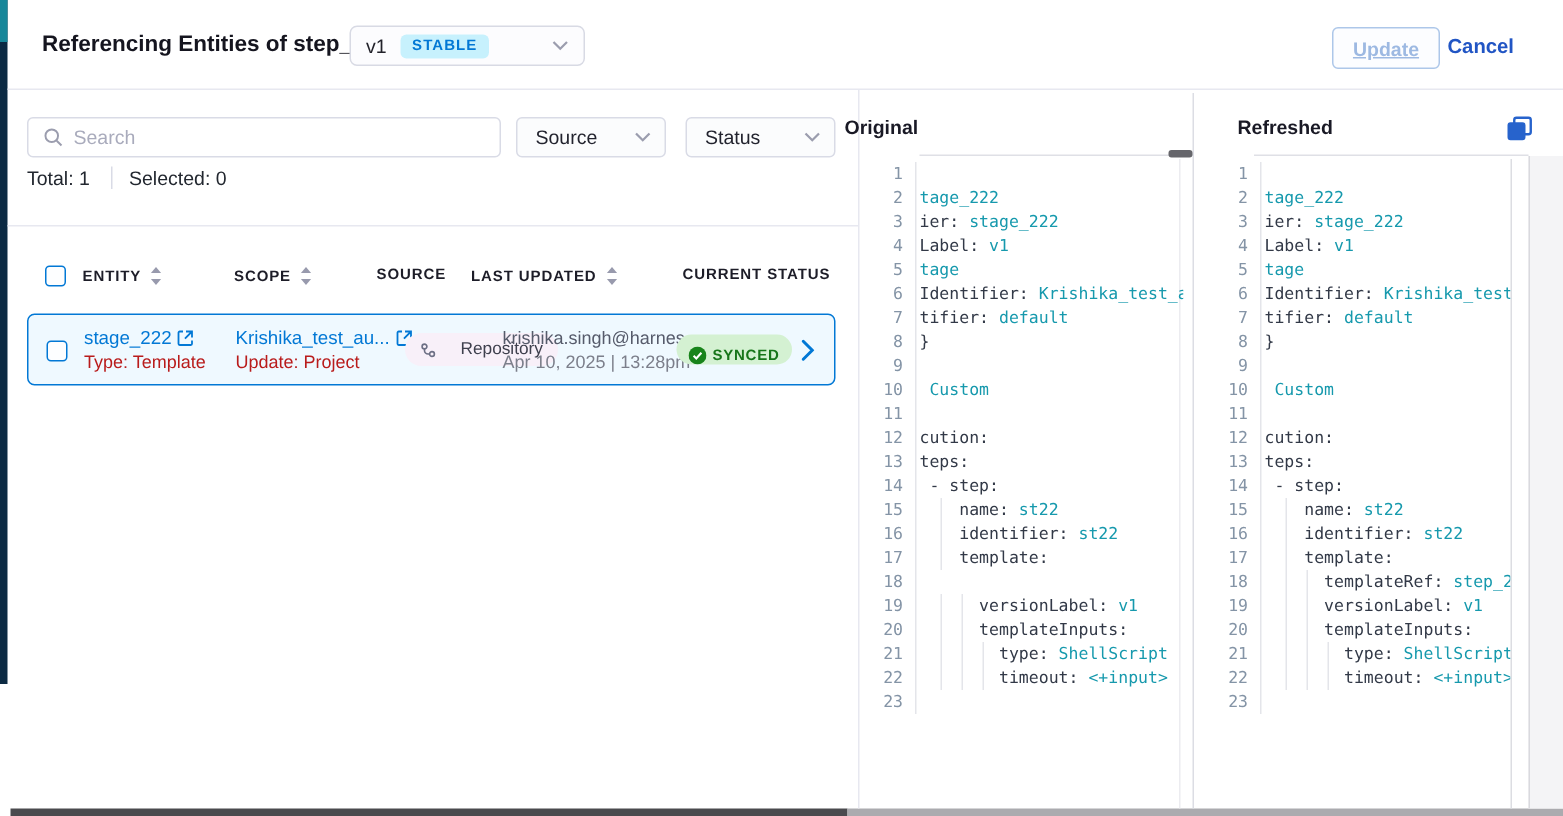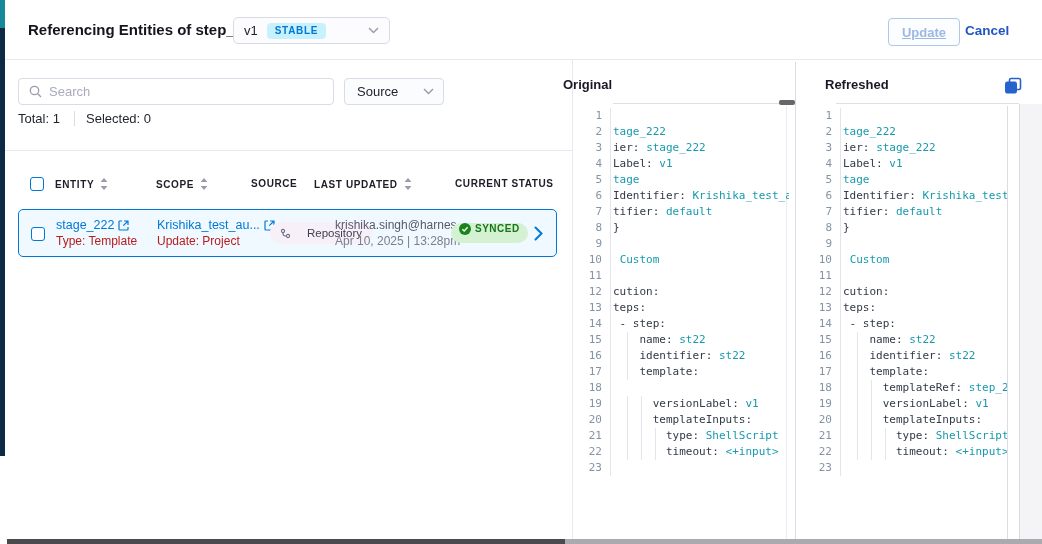--- a/index.html
+++ b/index.html
@@ -40,21 +40,21 @@
     letter-spacing:.6px;color:#1d1d28;}
   
   .row-card{left:18px;top:209px;width:539px;height:48px;border:1px solid #0278d5;border-radius:5px;
     background:#eff9ff;box-sizing:border-box;cursor:pointer;}
   .cell-link{display:flex;align-items:center;gap:4px;font-size:12.5px;color:#0278d5;cursor:pointer;}
   .cell-sub{font-size:12px;color:#b91c1c;}
   .src-pill{display:flex;align-items:center;gap:16px;height:22px;border-radius:11px;background:#f8f0f9;
     padding:0 10px;font-size:11.5px;color:#3f404e;}
   .upd-by{font-size:12px;color:#565b6b;}
   .upd-at{font-size:12px;color:#7c7f8b;}
-  .sync-pill{display:flex;align-items:flex-start;gap:4px;height:20px;border-radius:10px;background:#d4f1d2;
+  .sync-pill{display:flex;align-items:flex-end;gap:4px;height:20px;border-radius:10px;background:#d4f1d2;
     padding:0 8px;font-size:10px;font-weight:bold;letter-spacing:.5px;color:#17761a;}
   
   .v-div{width:1px;background:#e7e8f0;}
   .panel-title{top:77px;font-size:13px;font-weight:bold;color:#191925;}
   .panel-underline{top:103px;height:1px;background:#dfe0e6;}
   .hthumb{left:779px;top:100px;width:16px;height:5px;border-radius:2px;background:#66666b;cursor:pointer;}
   .scroll-strip{left:1019px;top:104px;width:23px;height:435px;background:#f4f4f6;border-left:1px solid #d9d9de;box-sizing:border-box;cursor:pointer;}
   .code-panel{top:108px;height:376px;overflow:hidden;font-family:"DejaVu Sans Mono",monospace;font-size:11px;}
   .cl{display:flex;height:16px;line-height:16px;}
   .ln{flex:none;text-align:right;color:#8494a6;}
@@ -102,20 +102,26 @@
       </svg>
     <input placeholder="Search" style="">
   </div>
 
   <div class="abs mini-select" style="left:344px;">
     <span>Source</span>
     <svg width="11" height="7" viewBox="0 0 11 7">
         <path d="M1 1l4.5 4.5L10 1" fill="none" stroke="#9b9dae" stroke-width="1.5"></path>
       </svg>
   </div>
+  <div class="abs mini-select" style="left:457px;">
+    <span>Status</span>
+    <svg width="11" height="7" viewBox="0 0 11 7">
+        <path d="M1 1l4.5 4.5L10 1" fill="none" stroke="#9b9dae" stroke-width="1.5"></path>
+      </svg>
+  </div>
 
   <div class="abs totals" style="left:18px;">Total: 1</div>
   <div class="abs totals-sep"></div>
   <div class="abs totals" style="left:86px;">Selected: 0</div>
 
   <div class="abs divider2"></div>
 
   <div class="abs checkbox" style="left:30px;top:177px;"></div>
 
   <div class="abs col-head" style="left:55px;">

